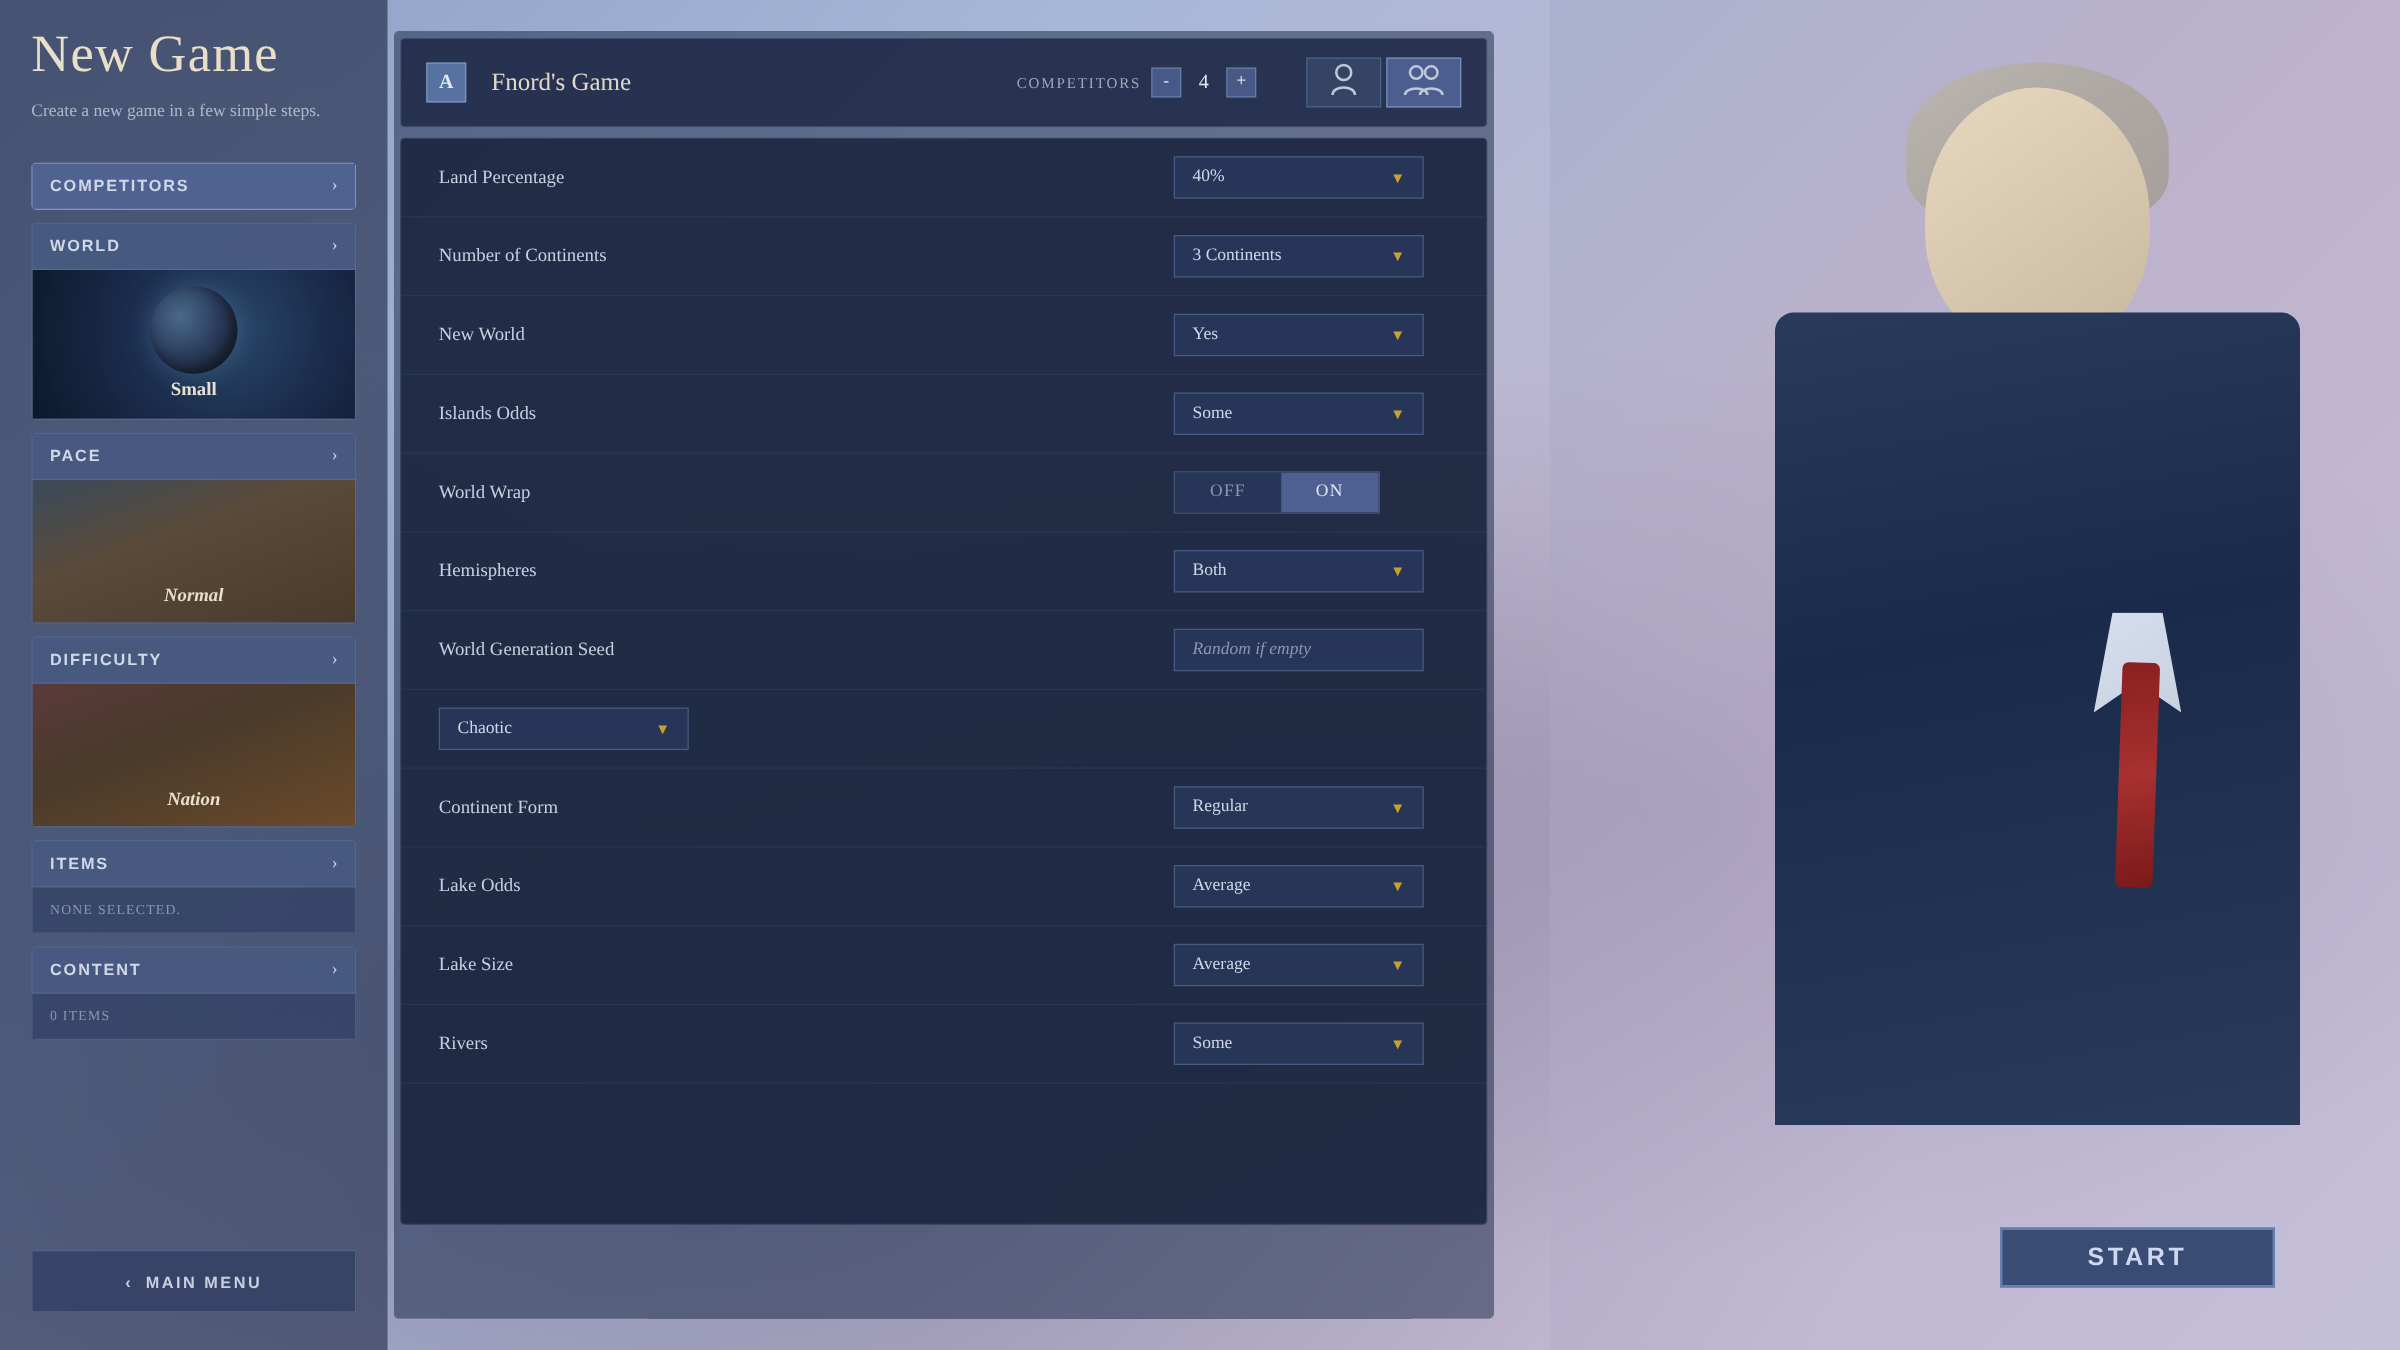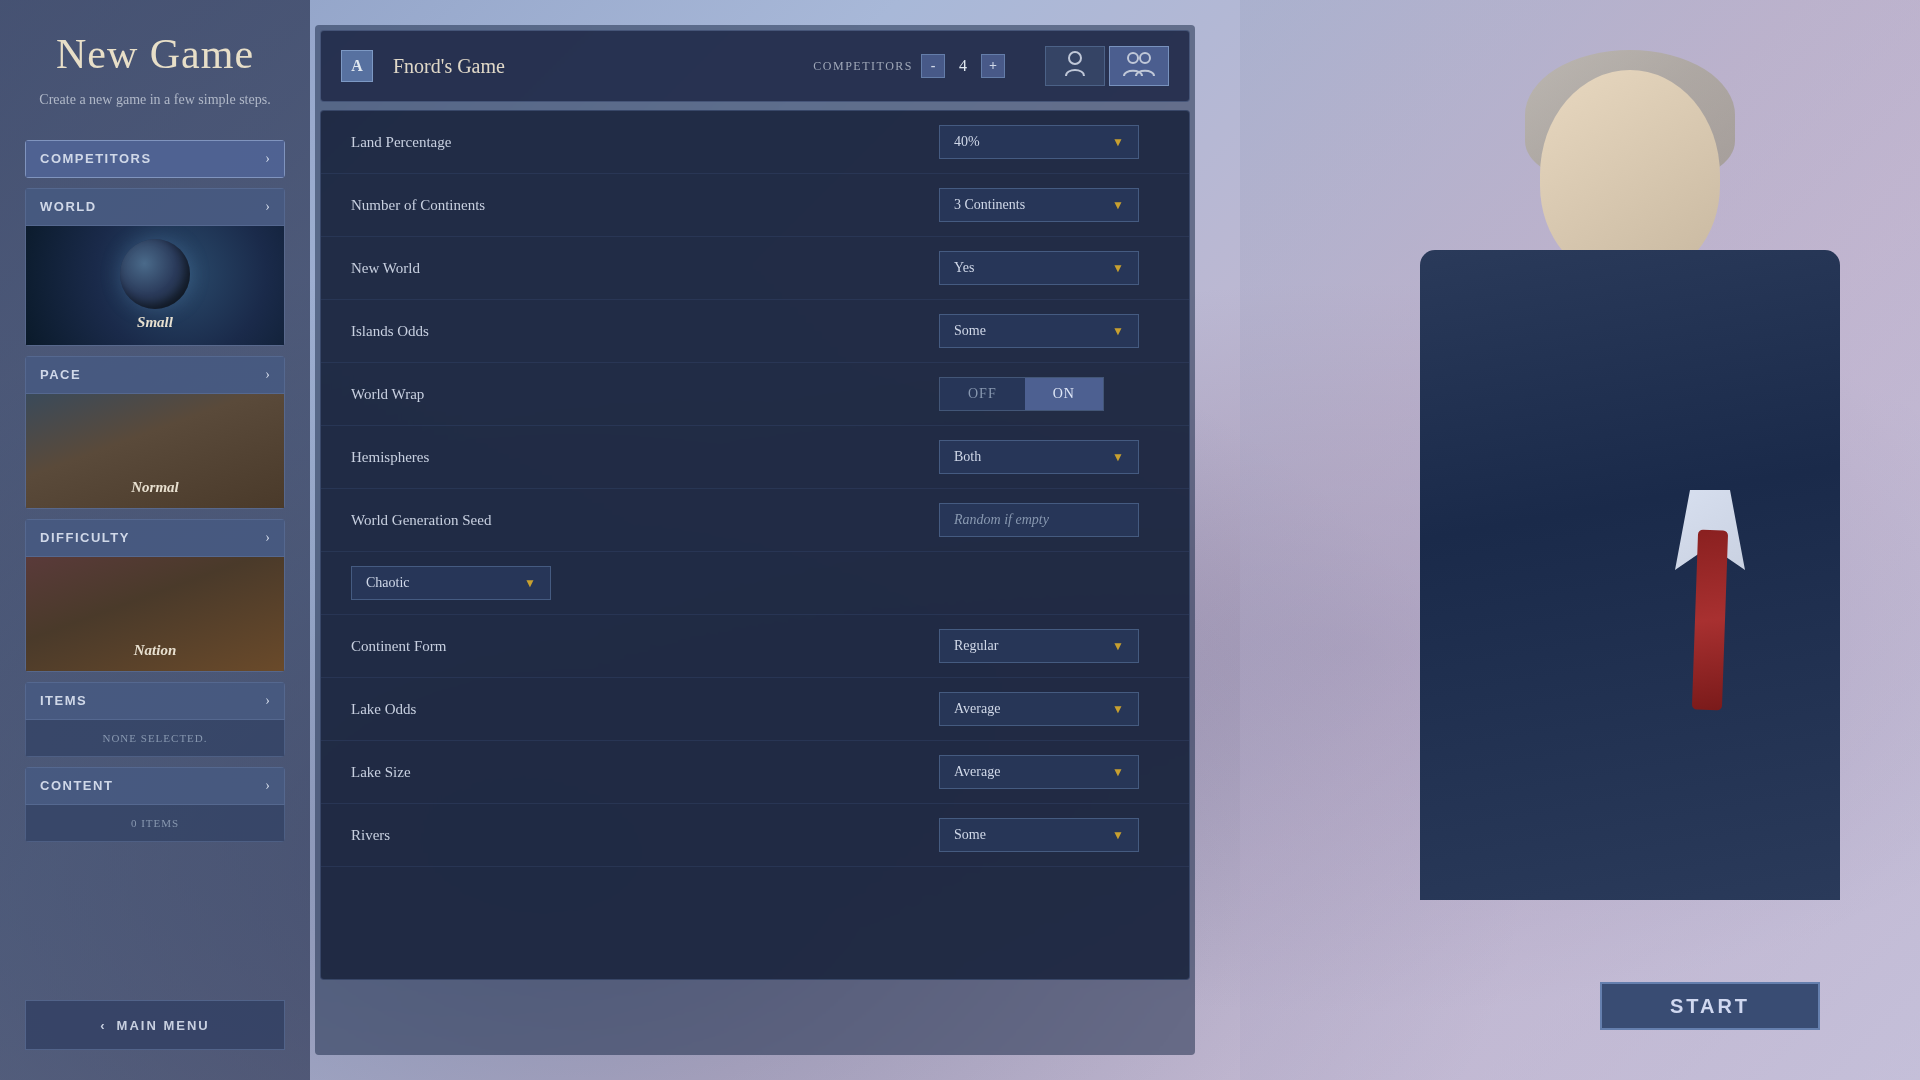--- a/index.html
+++ b/index.html
@@ -23,24 +23,23 @@
       pointer-events: none;
       z-index: 0;
     }
 
     
     .sidebar {
       position: absolute;
       left: 0; top: 0;
       width: 310px;
       height: 1080px;
-      padding: 30px 25px;
+      padding: 20px 25px;
       z-index: 2;
       background: linear-gradient(180deg, rgba(40,50,80,0.7) 0%, rgba(30,40,70,0.6) 100%);
-      text-align: center;
     }
 
     .game-title {
       font-size: 42px;
       color: #e8dfc8;
       font-family: 'Palatino Linotype', 'Book Antiqua', Palatino, serif;
       font-weight: normal;
       margin-bottom: 12px;
       letter-spacing: 1px;
     }
@@ -112,21 +111,20 @@
       height: 70px;
       border-radius: 50%;
       background: radial-gradient(circle at 35% 35%, #4a6a8a, #2a3a5a, #1a2a3a);
       margin-bottom: 5px;
       box-shadow: inset -5px -5px 10px rgba(0,0,0,0.5), 0 0 20px rgba(100,150,200,0.3);
     }
 
     .world-label {
       color: #e8e0d0;
       font-size: 15px;
-      font-style: italic;
       font-weight: bold;
     }
 
     
     .sidebar-pace {
       position: relative;
       height: 115px;
       overflow: hidden;
       border: 1px solid rgba(100,120,160,0.5);
       border-top: none;

